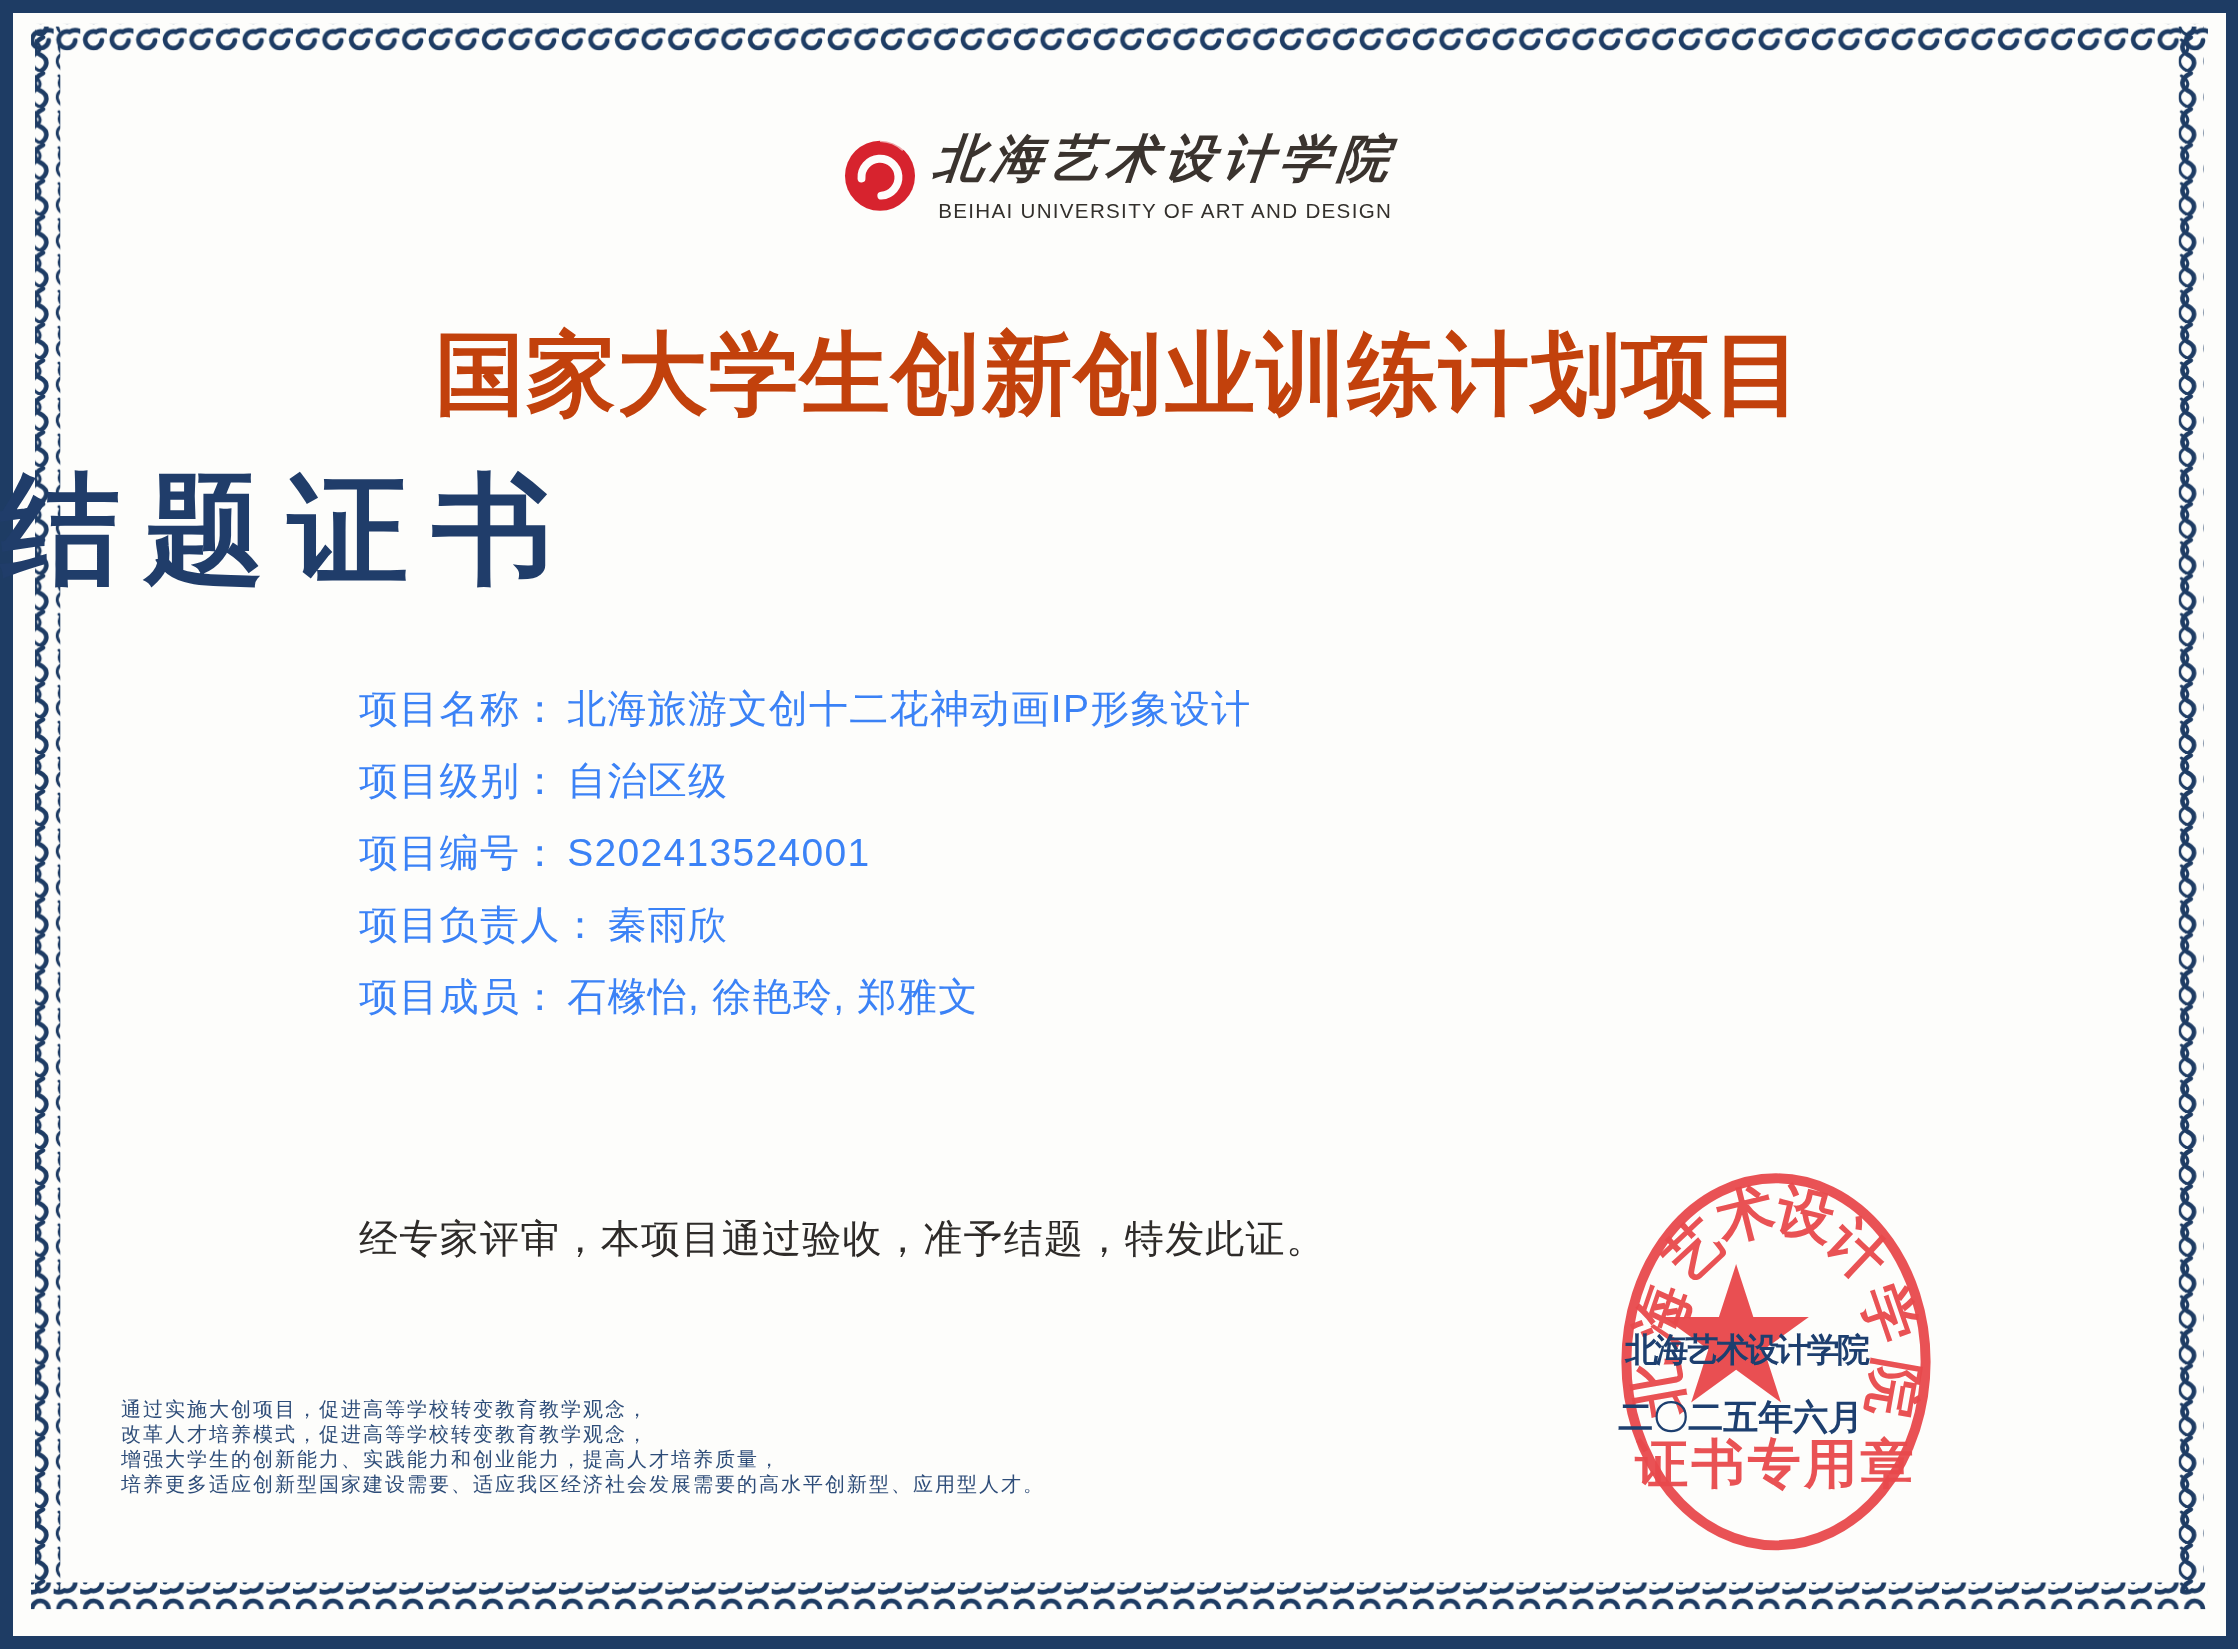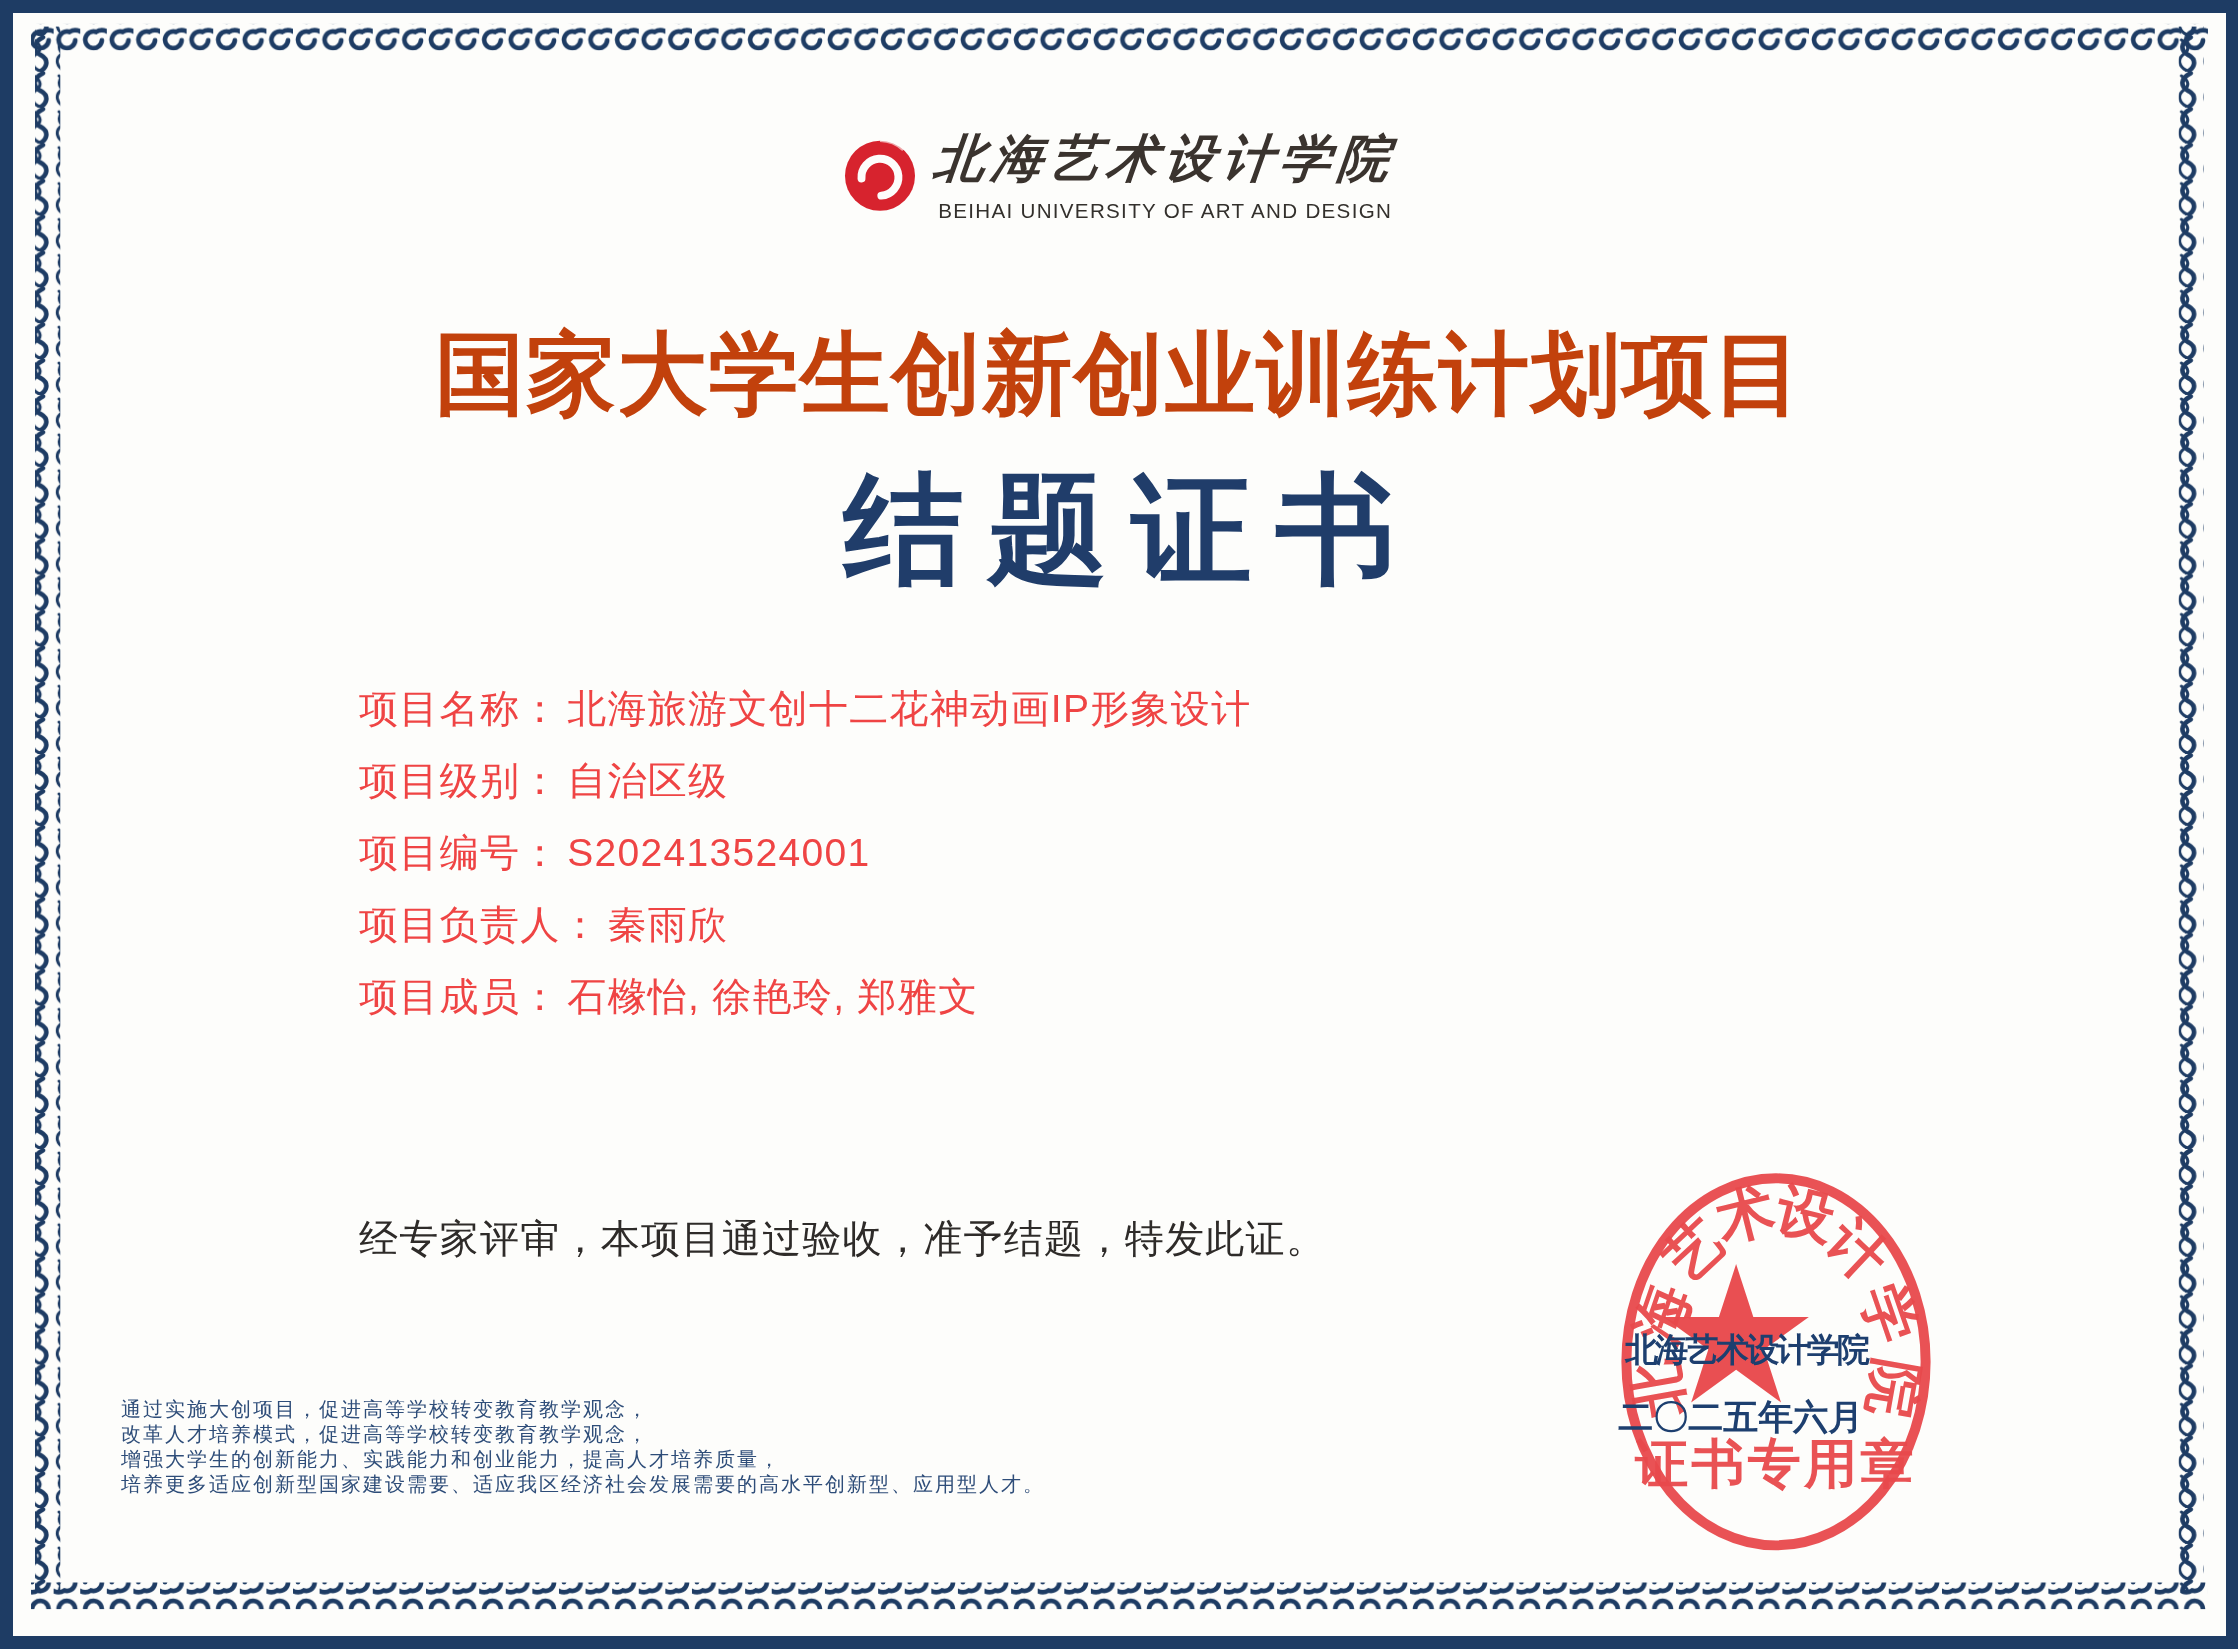--- a/index.html
+++ b/index.html
@@ -22,27 +22,27 @@
     font-size:20.6px;color:#33302c;letter-spacing:1.3px;margin-top:5.3px;white-space:nowrap;
     font-family:"Liberation Sans","DejaVu Sans",sans-serif;
   }
   
   .title-main{
     position:absolute;top:314px;left:0;width:100%;text-align:center;
     font-family:Liberation Serif, serif;font-weight:bold;
     font-size:90px;color:#c2410c;letter-spacing:1.3px;white-space:nowrap;
   }
   .title-sub{
-    position:absolute;top:450px;left:0;width:100%;text-align:center;
+    position:absolute;top:450px;left:0;width:100%;text-align:left;
     font-family:"Liberation Serif","DejaVu Serif",serif;font-weight:bold;
-    font-size:120px;color:#203d6a;letter-spacing:24px;padding-left:24px;box-sizing:border-box;white-space:nowrap;
+    font-size:120px;color:#203d6a;letter-spacing:24px;box-sizing:border-box;white-space:nowrap;
   }
   
   .fields{position:absolute;left:359px;top:673px;}
-  .field-row{height:72px;display:flex;align-items:center;font-size:39px;color:#ef4444;white-space:nowrap;}
+  .field-row{height:72px;display:flex;align-items:center;font-size:39px;color:#3b82f6;white-space:nowrap;}
   .field-label{letter-spacing:1.3px;}
   .field-value{margin-left:6.7px;letter-spacing:1.3px;}
   .statement{
     position:absolute;left:359px;top:1212px;font-size:39px;color:#2e2b29;letter-spacing:1.3px;white-space:nowrap;font-family:Liberation Mono, monospace;
   }
   
   .footnote{
     position:absolute;left:121px;top:1397px;
     font-family:"Liberation Serif","DejaVu Serif",serif;
     font-size:20px;line-height:25px;color:#2e4d79;letter-spacing:2px;white-space:nowrap;

